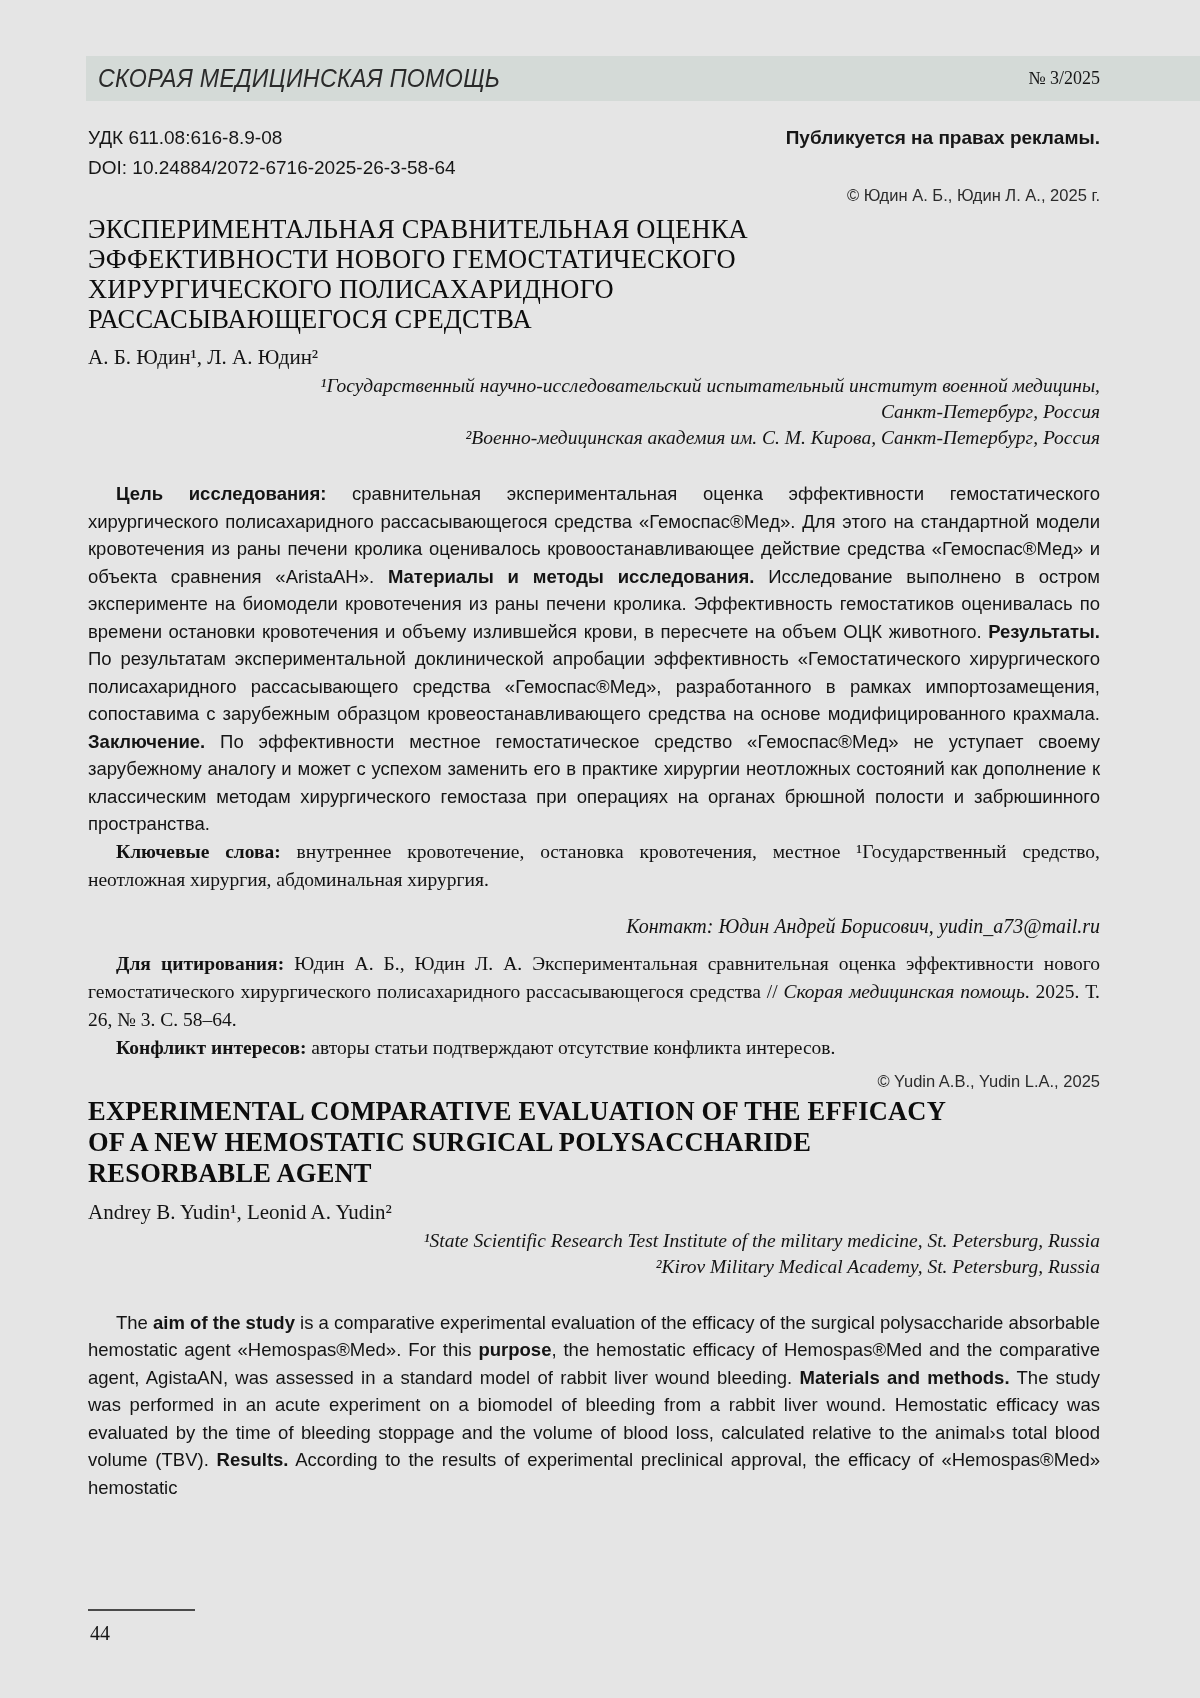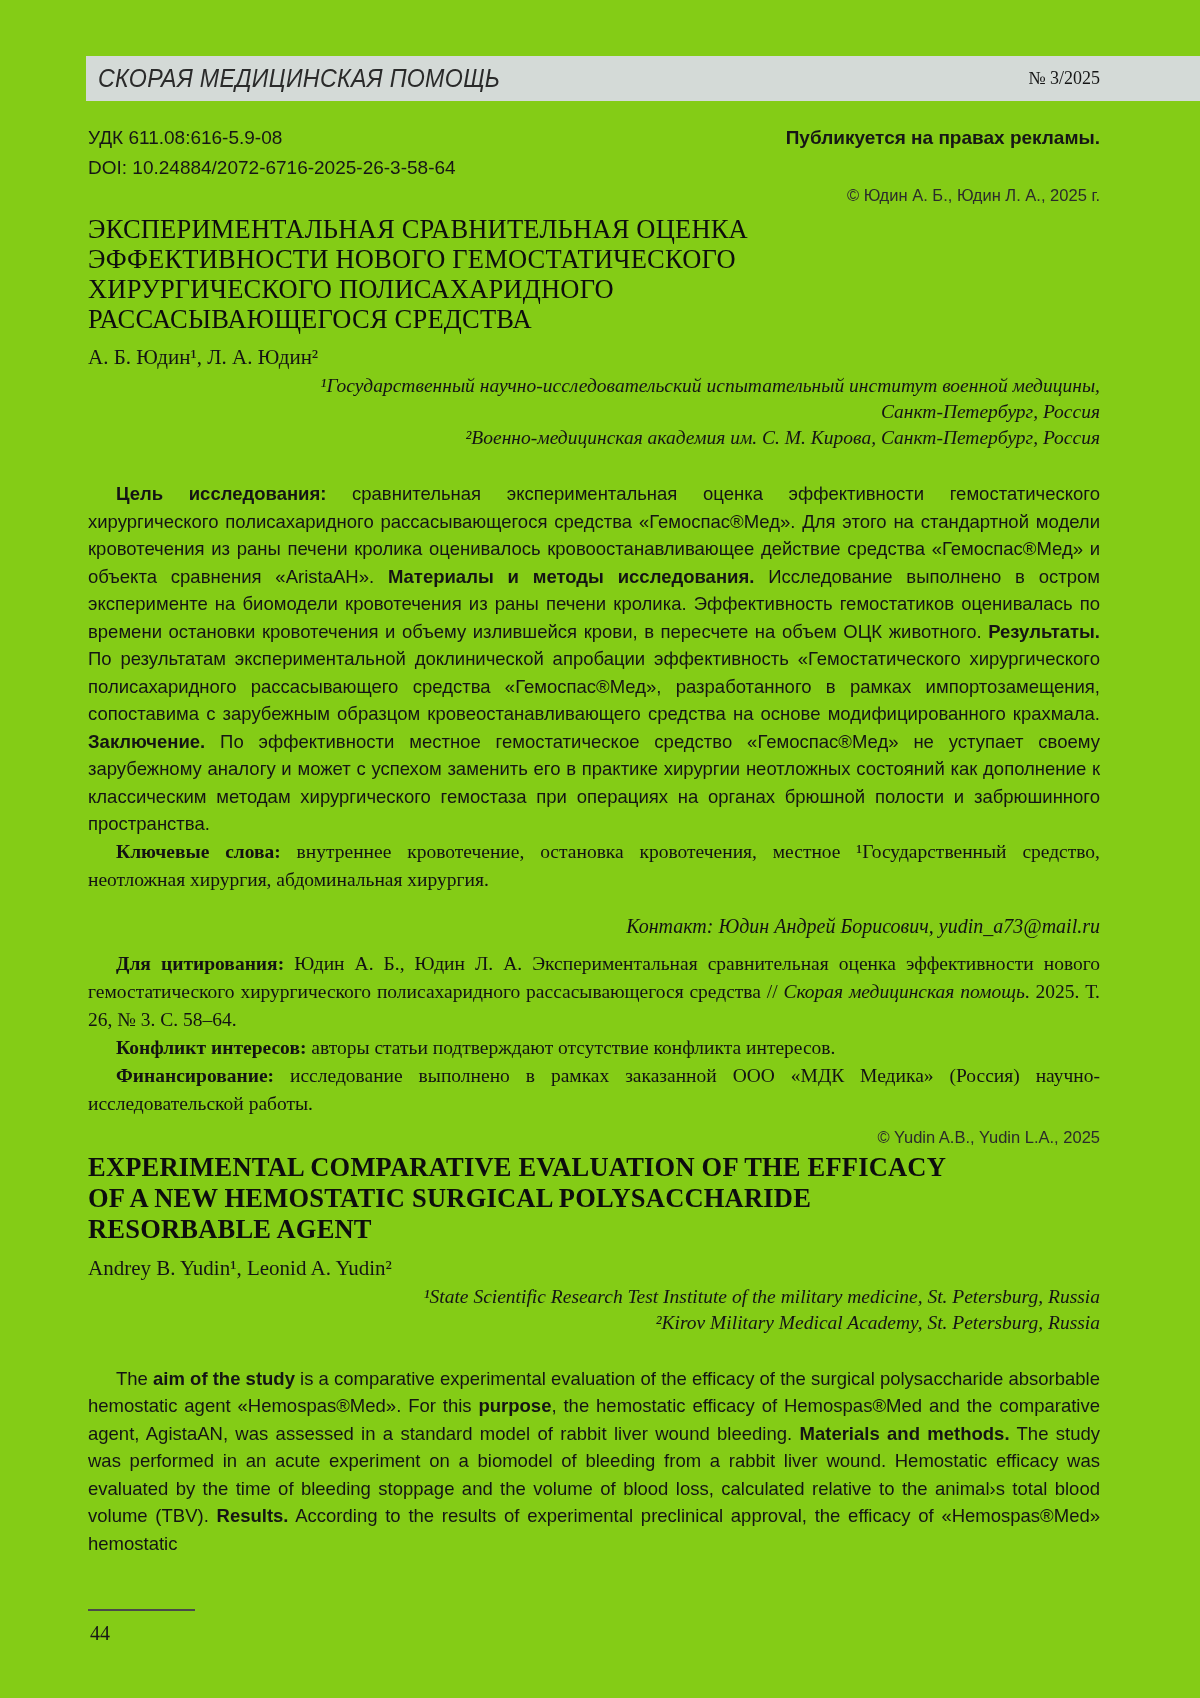--- a/index.html
+++ b/index.html
@@ -1,18 +1,18 @@
 <!DOCTYPE html>
 <html><head>
 <meta charset="utf-8">
 <style>
   html,body { margin:0; padding:0; background:#ffffff; }
   .page {
     position:relative; width:1200px; height:1698px; margin:0 auto;
-    background:#84cc16; overflow:hidden; color:#111;
+    background:#e5e5e5; overflow:hidden; color:#111;
     font-family:"Liberation Serif", serif;
   }
   
   .band {
     position:absolute; top:56px; left:86px; right:0; height:45px;
     background:#d4dad7; box-sizing:border-box;
     display:flex; align-items:center; justify-content:space-between;
     padding:0 100px 0 12px;
   }
   .band-journal {
@@ -82,21 +82,21 @@
 <div class="page">
 
   <div class="band">
     <span class="band-journal">СКОРАЯ МЕДИЦИНСКАЯ ПОМОЩЬ</span>
     <span class="band-issue">№ 3/2025</span>
   </div>
 
   <div class="content">
 
     <div class="meta-row">
-      <span>УДК 611.08:616-5.9-08</span>
+      <span>УДК 611.08:616-8.9-08</span>
       <span class="ad-note">Публикуется на правах рекламы.</span>
     </div>
     <div class="doi">DOI: 10.24884/2072-6716-2025-26-3-58-64</div>
     <div class="copyright-ru">© Юдин А. Б., Юдин Л. А., 2025 г.</div>
 
     <h1 class="title-ru">ЭКСПЕРИМЕНТАЛЬНАЯ СРАВНИТЕЛЬНАЯ ОЦЕНКА
 ЭФФЕКТИВНОСТИ НОВОГО ГЕМОСТАТИЧЕСКОГО
 ХИРУРГИЧЕСКОГО ПОЛИСАХАРИДНОГО
 РАССАСЫВАЮЩЕГОСЯ СРЕДСТВА</h1>
     <div class="authors">А. Б. Юдин¹, Л. А. Юдин²</div>
@@ -115,23 +115,20 @@
     <div class="contact">Контакт: Юдин Андрей Борисович, yudin_a73@mail.ru</div>
 
     <p class="serif-par">
       <b class="lead">Для цитирования:</b><span> Юдин А. Б., Юдин Л. А. Экспериментальная сравнительная оценка эффективности нового гемостатического хирургического полисахаридного рассасывающегося средства // </span><i>Скорая медицинская помощь</i><span>. 2025. Т. 26, № 3. С. 58–64.</span>
     </p>
 
     <p class="serif-par">
       <b class="lead">Конфликт интересов:</b><span> авторы статьи подтверждают отсутствие конфликта интересов.</span>
     </p>
 
-    <p class="serif-par">
-      <b class="lead">Финансирование:</b><span> исследование выполнено в рамках заказанной ООО «МДК Медика» (Россия) научно-исследовательской работы.</span>
-    </p>
 
     <div class="copyright-en">© Yudin A.B., Yudin L.A., 2025</div>
 
     <h2 class="title-en">EXPERIMENTAL COMPARATIVE EVALUATION OF THE EFFICACY
 OF A NEW HEMOSTATIC SURGICAL POLYSACCHARIDE
 RESORBABLE AGENT</h2>
     <div class="authors">Andrey B. Yudin¹, Leonid A. Yudin²</div>
     <div class="affiliations">¹State Scientific Research Test Institute of the military medicine, St. Petersburg, Russia
 ²Kirov Military Medical Academy, St. Petersburg, Russia</div>
 

